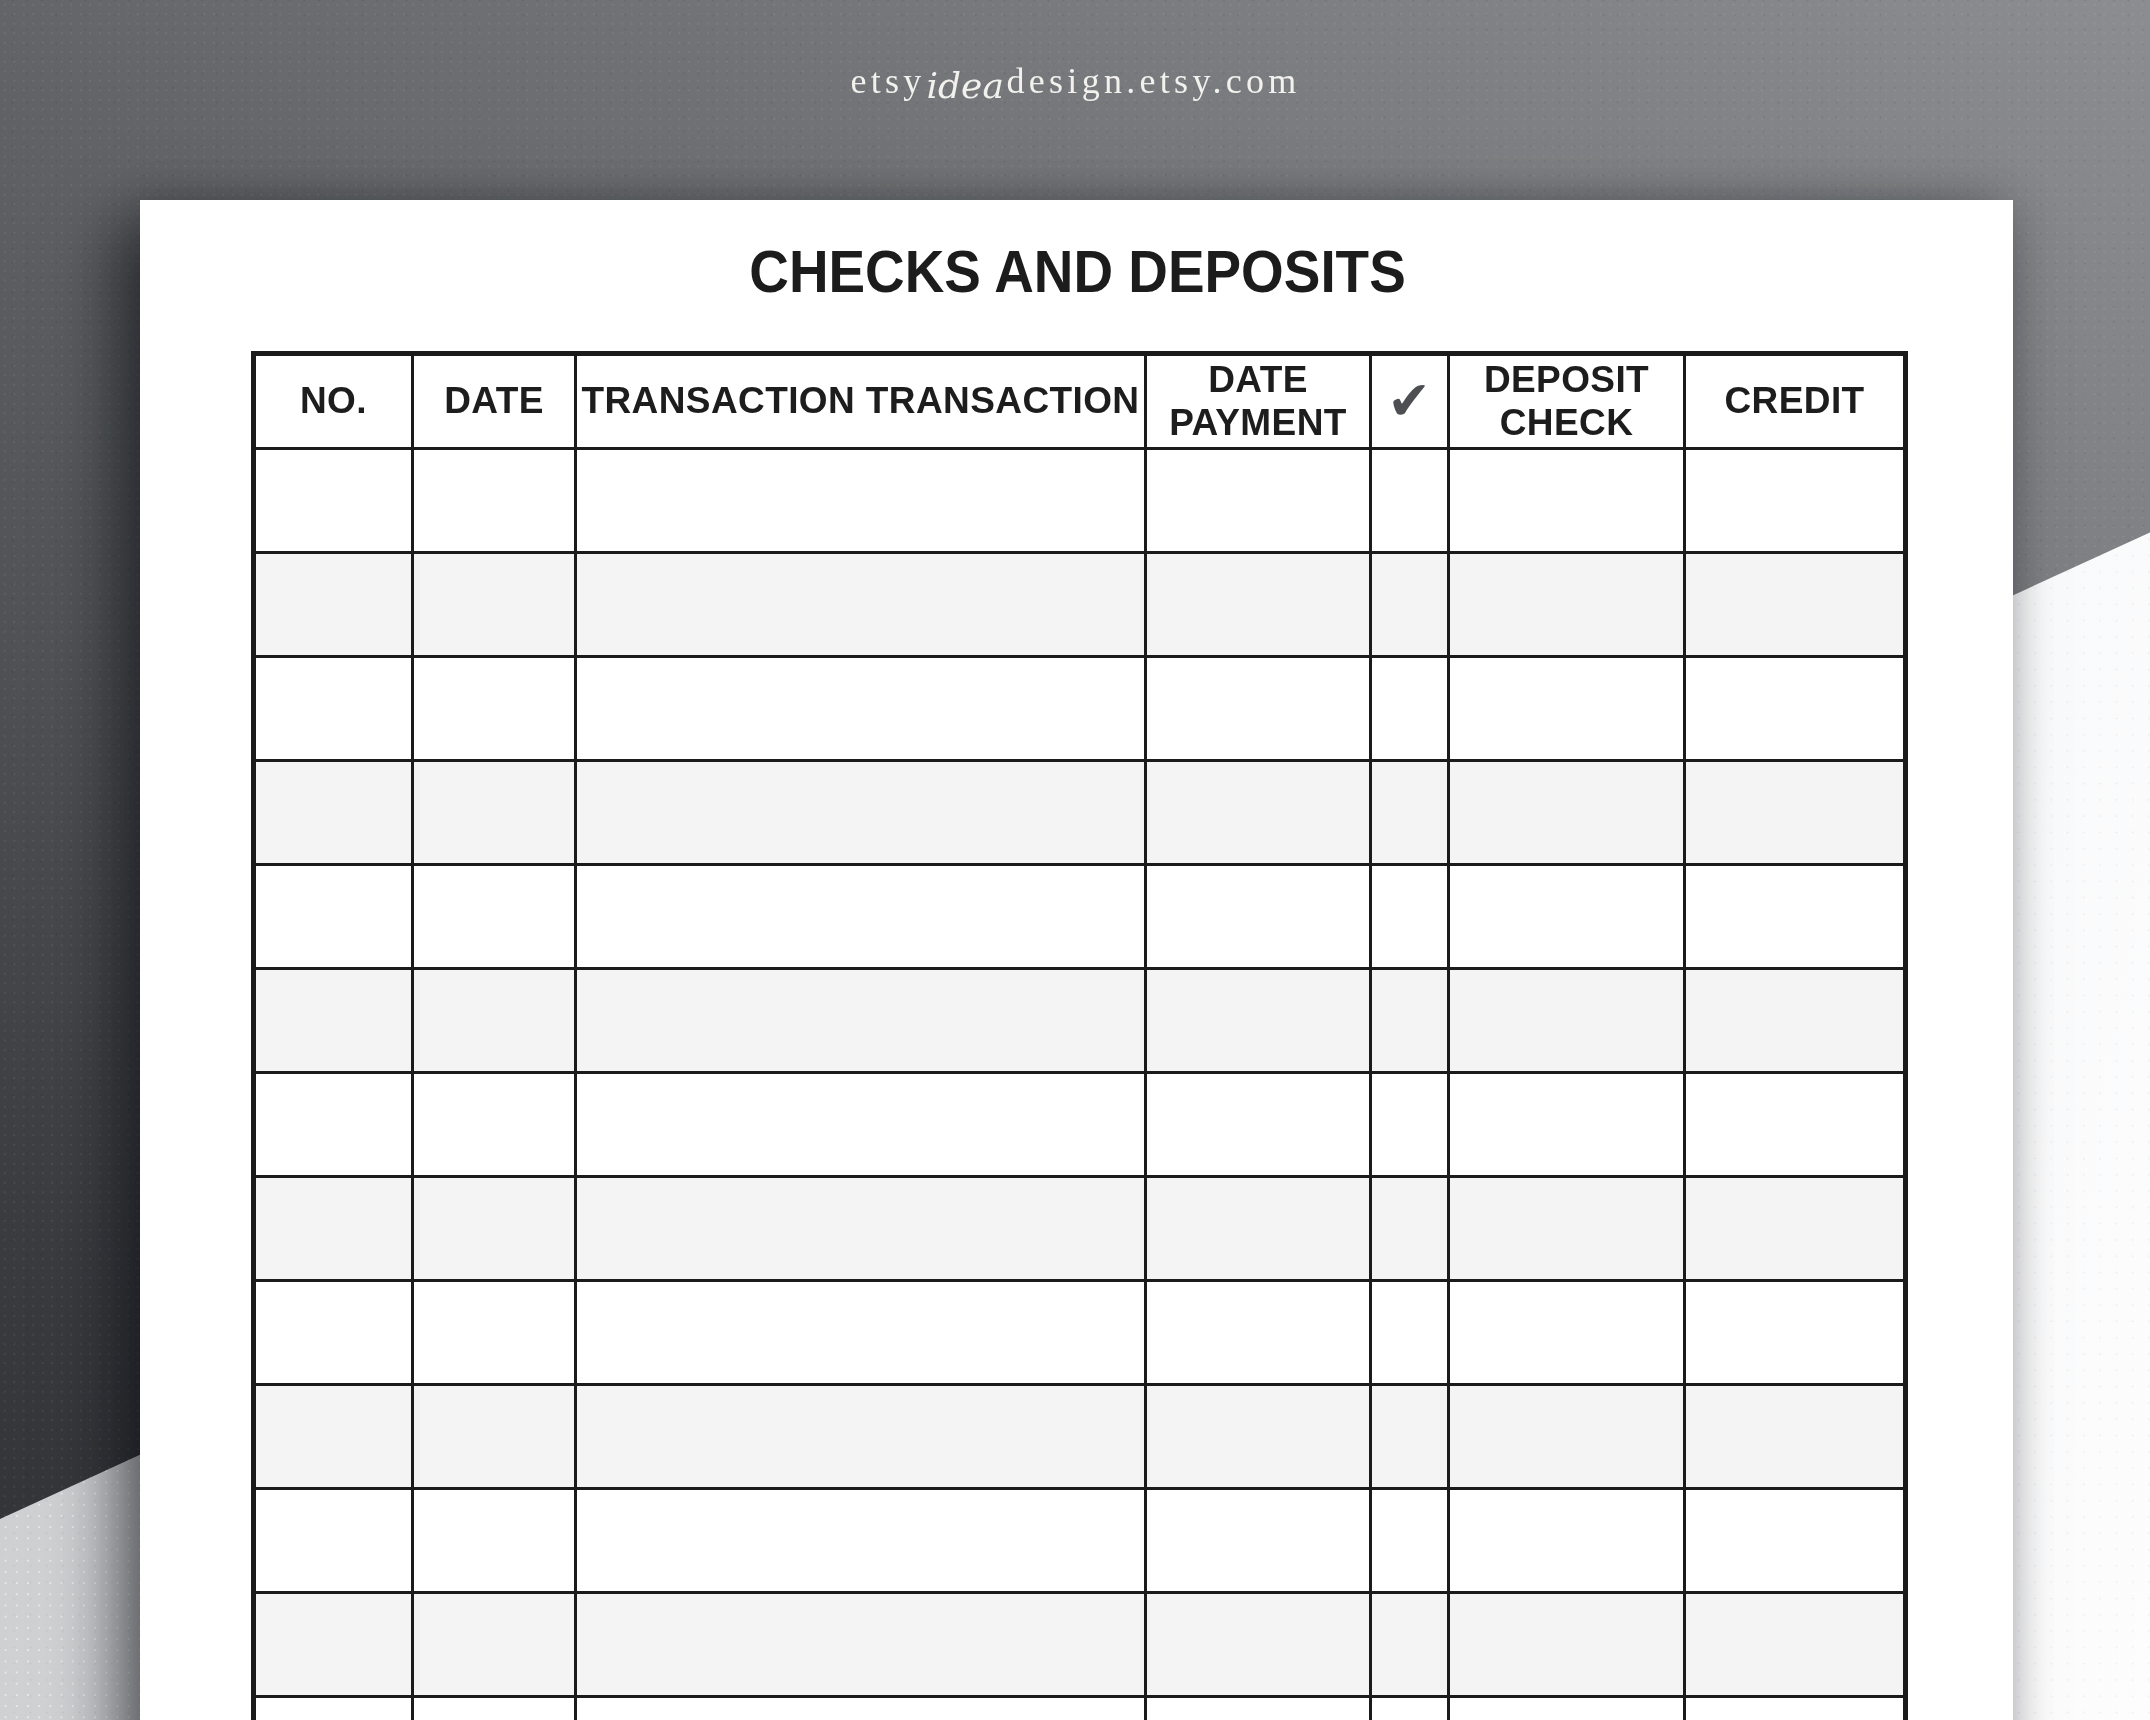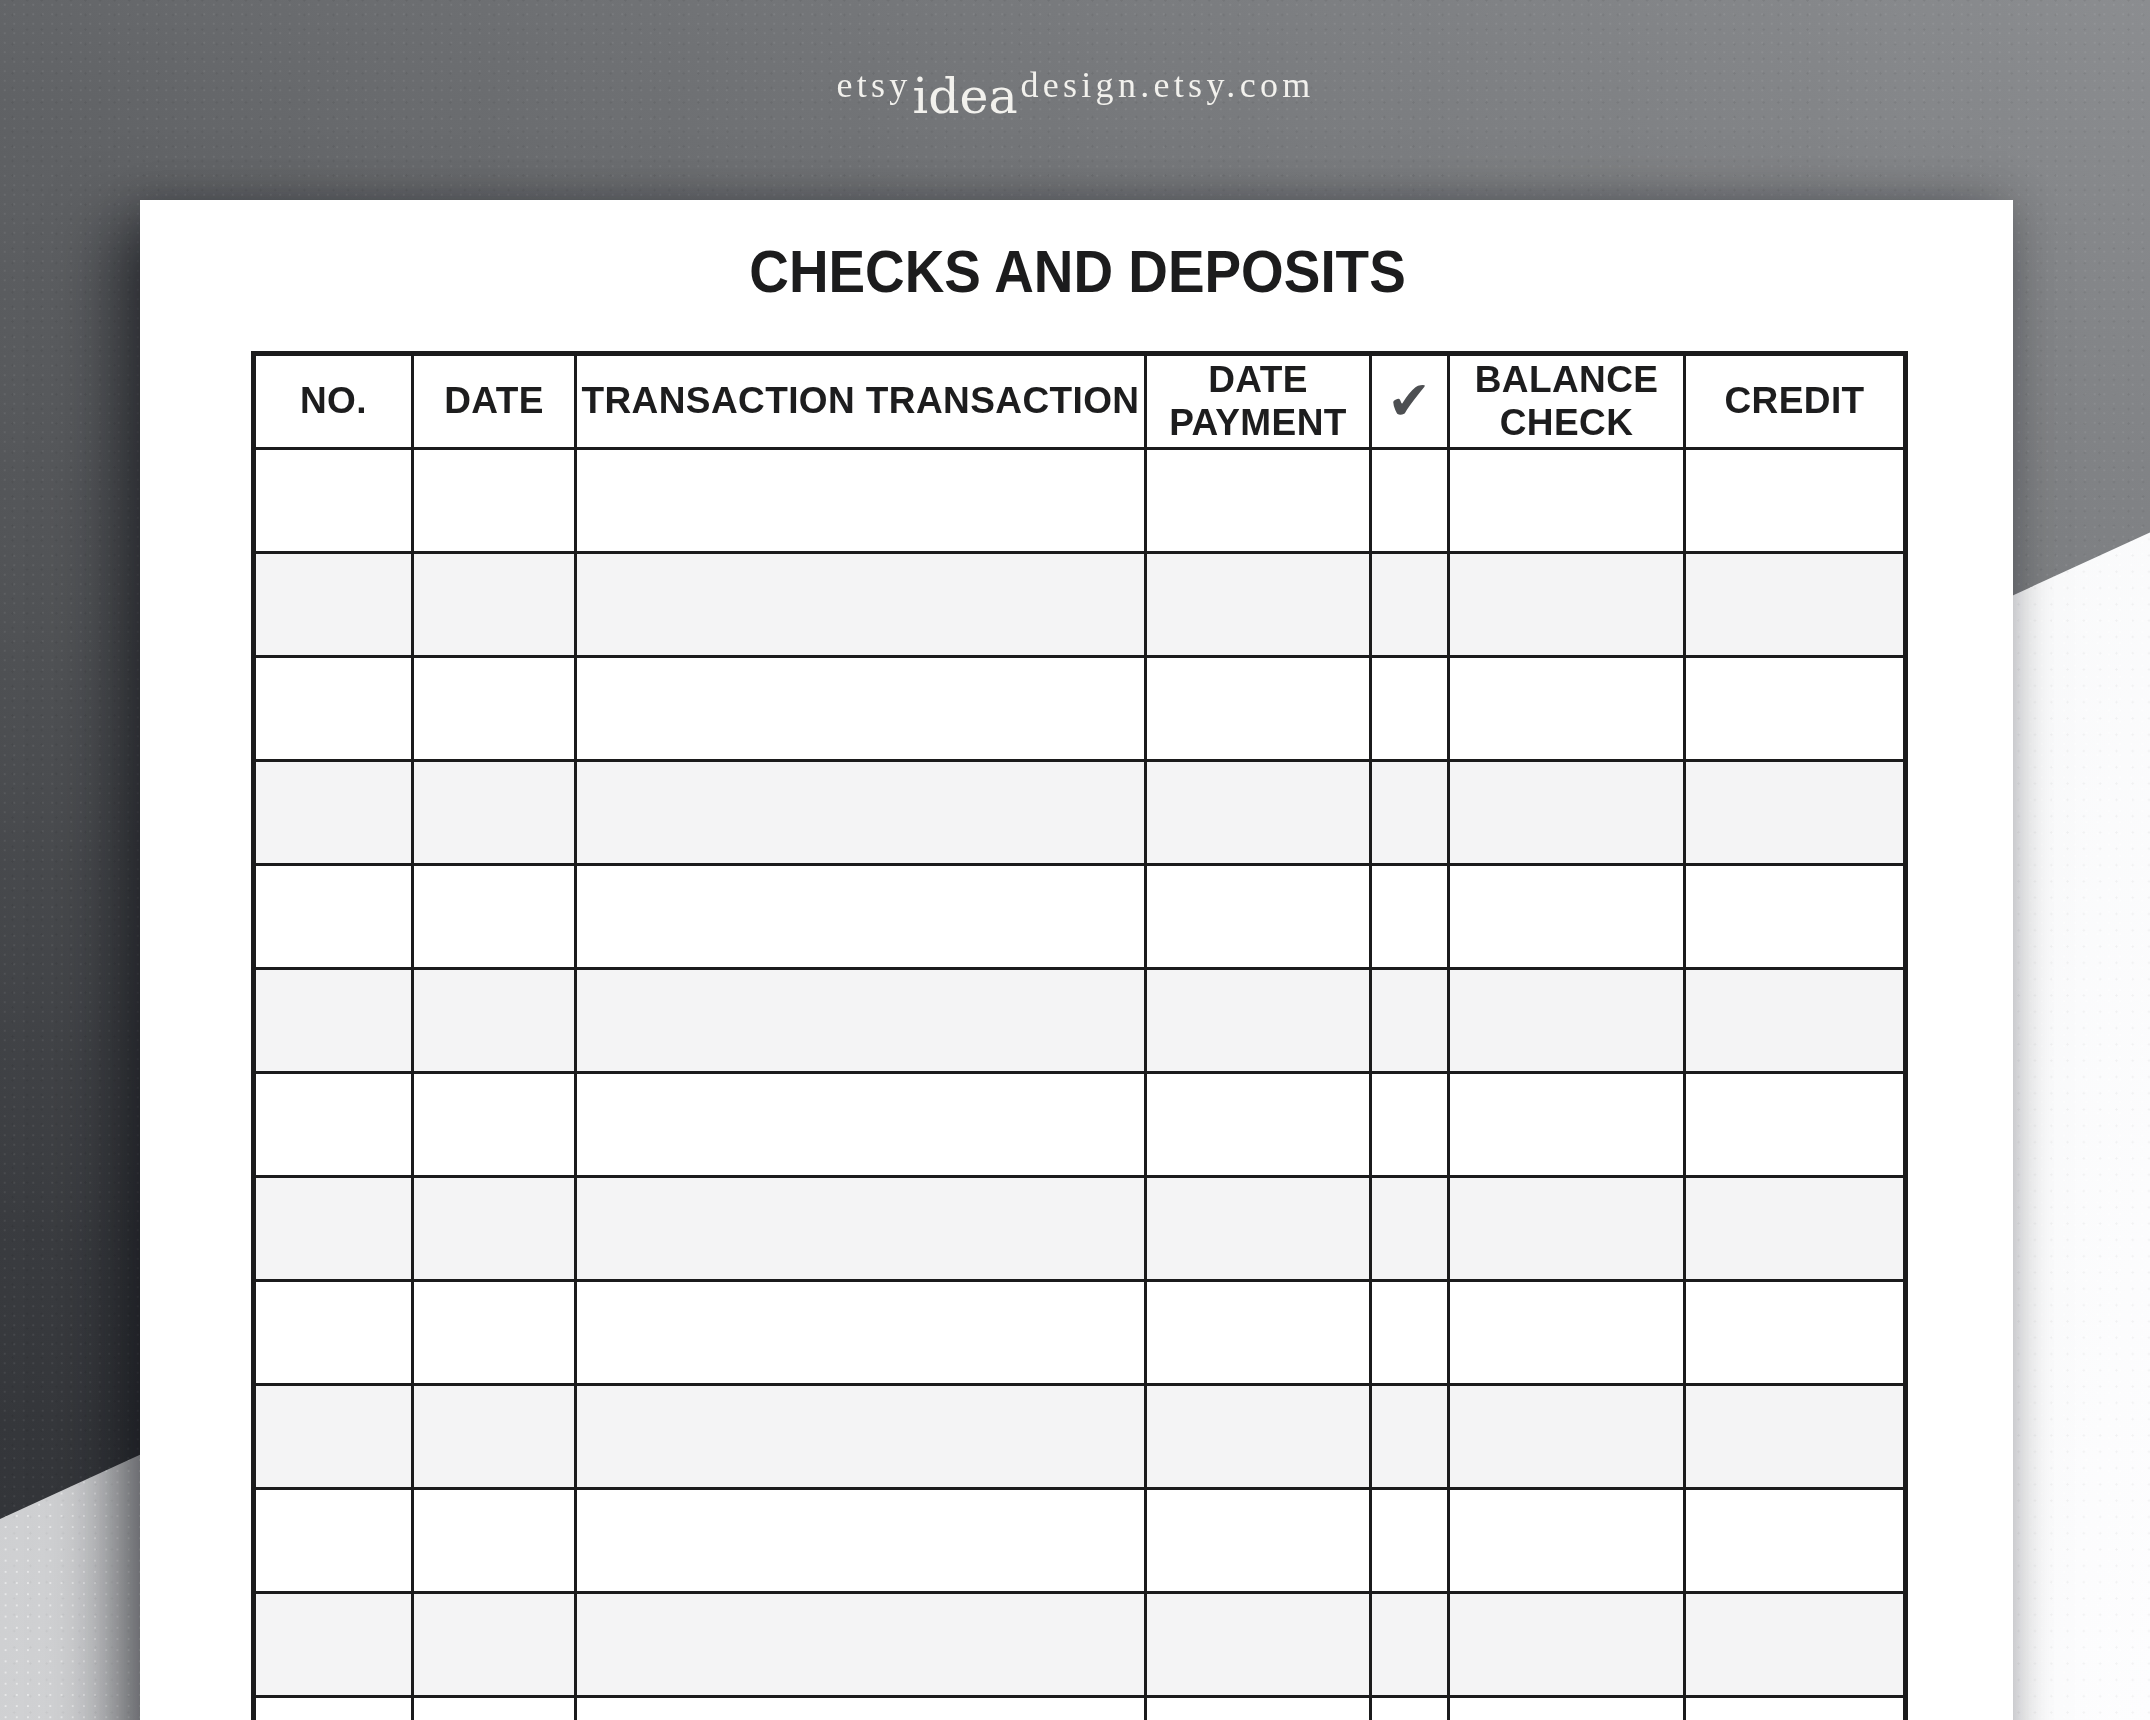--- a/index.html
+++ b/index.html
@@ -45,24 +45,25 @@
     text-align: center;
     color: #f2f1ed;
     font-family: "Liberation Serif", serif;
     font-size: 36px;
     letter-spacing: 4.3px;
     line-height: 52px;
     white-space: nowrap;
   }
   .wm-script {
     font-family: "DejaVu Serif", serif;
-    font-size: 49px;
+    font-style: italic;
+    font-size: 36px;
     letter-spacing: 0px;
     margin: 0 2.6px 0 0.9px;
-    position: relative; top: 16px;
+    position: relative; top: 5px;
   }
 
   
   .paper {
     position: absolute;
     left: 140px; top: 200px;
     width: 1873px; height: 1678px;
     background: #ffffff;
     box-shadow:
       -27.5px 24px 60px rgba(8, 10, 14, 0.55),
@@ -161,21 +162,21 @@
             <span>TRANSACTION TRANSACTION</span>
           </th>
           <th>
             <span class="line">DATE</span>
             <span class="line">PAYMENT</span>
           </th>
           <th>
             <span class="checkmark">✔</span>
           </th>
           <th>
-            <span class="line">BALANCE</span>
+            <span class="line">DEPOSIT</span>
             <span class="line">CHECK</span>
           </th>
           <th>
             <span>CREDIT</span>
           </th>
         </tr>
       </thead>
       <tbody>
           <tr>
             <td></td>

